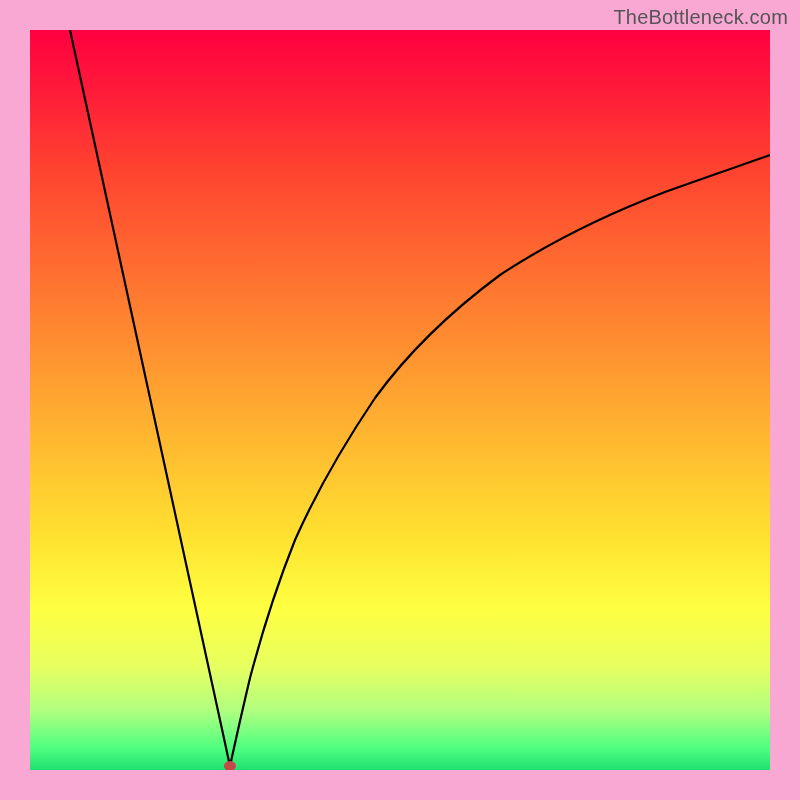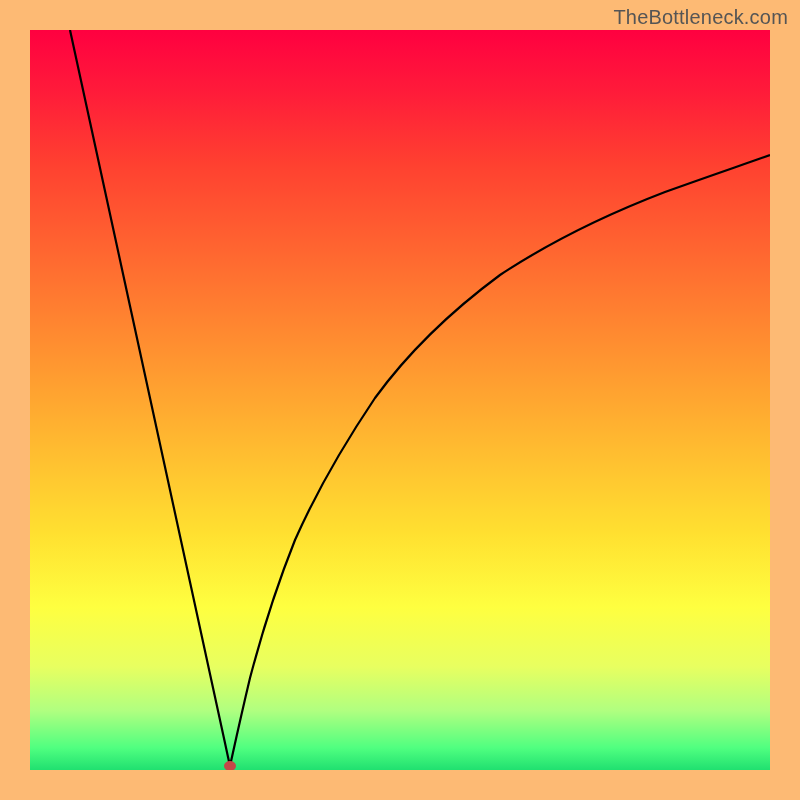--- a/index.html
+++ b/index.html
@@ -1,21 +1,21 @@
 <!DOCTYPE html>
 <html><head>
 <meta charset="utf-8">
 <style>
   * { margin: 0; padding: 0; box-sizing: border-box; }
   html, body { width: 800px; height: 800px; overflow: hidden; background: #000; }
   .chart-container {
     position: relative;
     width: 800px;
     height: 800px;
-    background: #fdba74;
+    background: #f9a8d4;
   }
   .plot-area {
     position: absolute;
     left: 30px;
     top: 30px;
     width: 740px;
     height: 740px;
     background: linear-gradient(to bottom,
       #ff0040 0%,
       #ff1a3a 8%,

